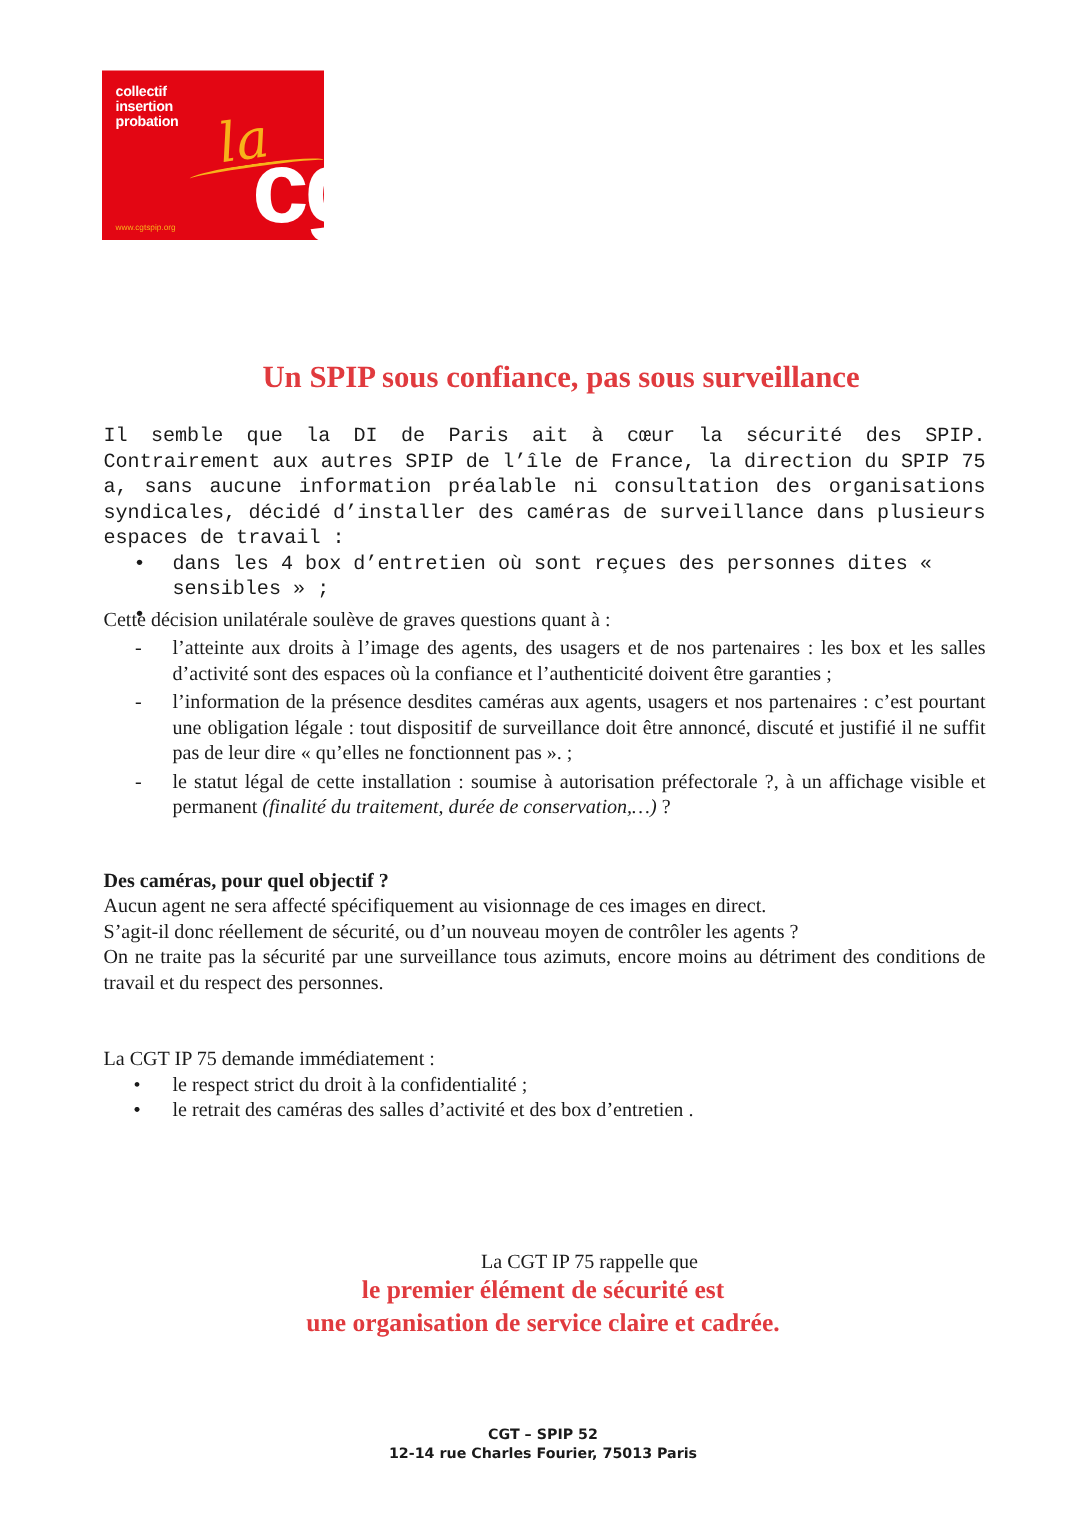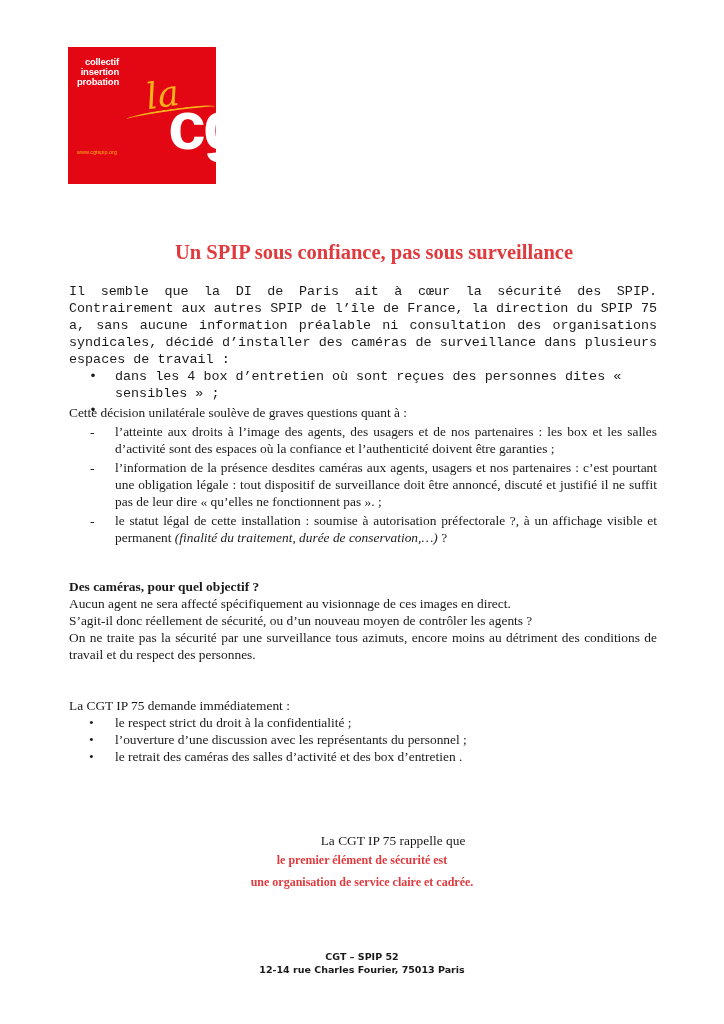--- a/index.html
+++ b/index.html
@@ -1,22 +1,22 @@
 <!DOCTYPE html>
 <html><head>
   <meta charset="utf-8">
   <style>
     html, body { margin: 0; padding: 0; background: #ffffff; }
     body { width: 724px; height: 1024px; position: relative; overflow: hidden;
            font-family: "Liberation Serif", serif; color: #1a1a1a; }
     .page { position: absolute; left: 0; top: 0; width: 724px; height: 1024px; }
 
     
-    .logo { position: absolute; left: 68px; top: 47px; width: 148px; height: 137px;
-            background: #e30613; overflow: hidden; text-align: right; }
+    .logo { position: absolute; left: 68px; top: 47px; width: 148px; height: 113px;
+            background: #e30613; overflow: hidden; }
     .logo-text { position: absolute; left: 9px; top: 10px; color: #ffffff;
                  font-family: "Liberation Sans", sans-serif; font-weight: bold;
                  font-size: 9.5px; line-height: 10px; letter-spacing: -0.2px; }
     .logo-la { position: absolute; left: 78px; top: 30px; color: #f7b21a;
                font-family: "DejaVu Serif", serif; font-style: italic; font-size: 36px;
                line-height: 36px; transform: rotate(-8deg); }
     .logo-swoosh { position: absolute; left: 58px; top: 62px; width: 90px; height: 6px;
                    border-top: 2px solid #f7b21a; border-radius: 50%; transform: rotate(-8deg); }
     .logo-cgt { position: absolute; left: 60px; top: 50px; color: #ffffff;
                 font-family: "Liberation Sans", sans-serif; font-weight: bold;
@@ -34,21 +34,21 @@
     ul { margin: 0; padding: 0; list-style: none; }
     .bullet-item { position: relative; padding-left: 46px; }
     .bullet-item .mark { position: absolute; left: 20px; top: 0; }
     .dash-item { position: relative; padding-left: 46px; text-align: justify; text-align-last: left; margin-bottom: 2px; }
     .dash-item .mark { position: absolute; left: 21px; top: 0; }
     .bold { font-weight: bold; }
     .ital { font-style: italic; }
 
     .closing { position: absolute; left: 0; width: 724px; text-align: center; }
     .closing-intro { top: 832px; font-size: 13.4px; line-height: 17px; margin-left: 31px; }
-    .closing-red { top: 849px; color: #e03a3e; font-weight: bold; font-size: 12px; line-height: 22px; }
+    .closing-red { top: 849px; color: #e03a3e; font-weight: bold; font-size: 17px; line-height: 22px; }
 
     .footer { position: absolute; left: 0; width: 724px; top: 950px; text-align: center;
               font-family: "DejaVu Sans", sans-serif; font-weight: bold; font-size: 9.5px; line-height: 13px; color: #1a1a1a; }
   </style>
 </head>
 <body>
 
 <div class="page">
 
   <div class="logo">
@@ -105,21 +105,20 @@
 
   <div class="text" style="top:697px;">
     <p>La CGT IP 75 demande immédiatement :</p>
     <ul>
       <li class="bullet-item">
         <span class="mark">•</span>
         <span>le respect strict du droit à la confidentialité ;</span>
       </li>
       <li class="bullet-item">
         <span class="mark">•</span>
-        <span>l’ouverture d’une discussion avec les représentants du personnel ;</span>
       </li>
       <li class="bullet-item">
         <span class="mark">•</span>
         <span>le retrait des caméras des salles d’activité et des box d’entretien .</span>
       </li>
     </ul>
   </div>
 
   <div class="closing closing-intro">La CGT IP 75 rappelle que</div>
   <div class="closing closing-red">

